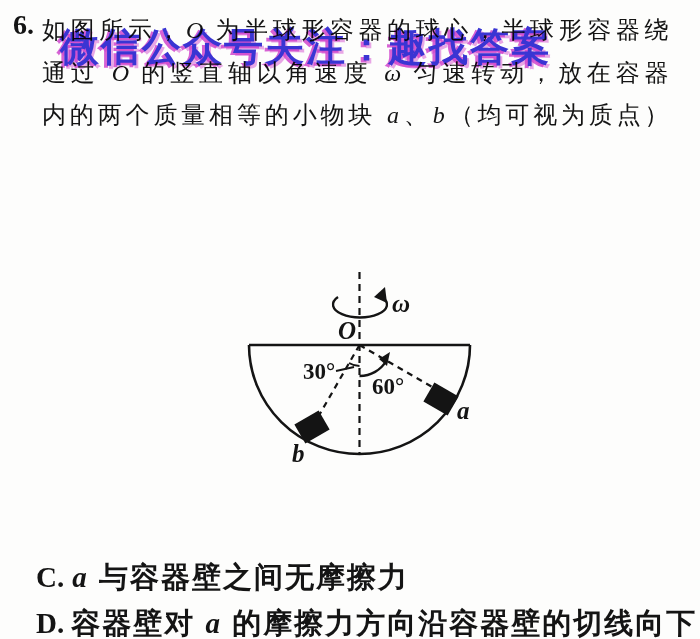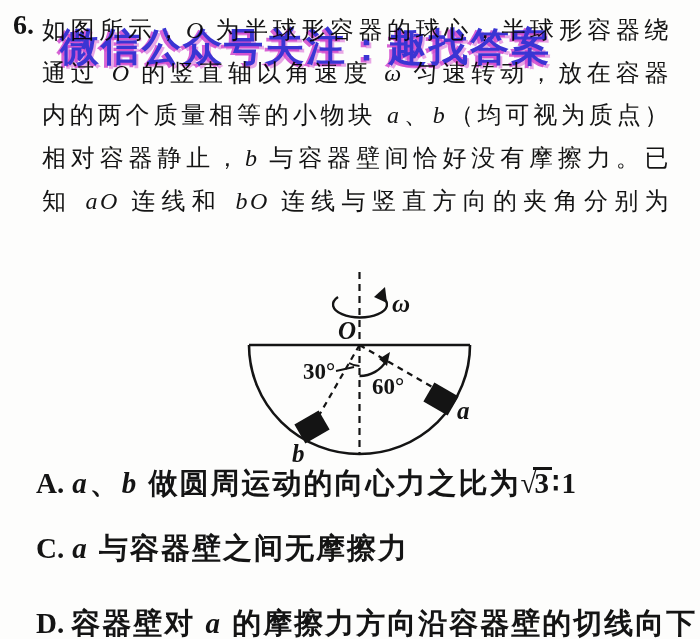--- a/index.html
+++ b/index.html
@@ -36,22 +36,20 @@
 </style>
 </head>
 <body>
 
 <div class="page">
 
   <div class="qnum">6.</div>
   <div class="qline" style="top:9px">如图所示，<i>O</i> 为半球形容器的球心，半球形容器绕</div>
   <div class="qline" style="top:94px">内的两个质量相等的小物块 <i>a</i>、<i>b</i>（均可视为质点）</div>
   <div class="qline" style="top:52px">通过 <i>O</i> 的竖直轴以角速度 <i>ω</i> 匀速转动，放在容器</div>
-  <div class="qline" style="top:137px">相对容器静止，<i>b</i> 与容器壁间恰好没有摩擦力。已</div>
-  <div class="qline" style="top:180px">知 <i>a</i><i>O</i> 连线和 <i>b</i><i>O</i> 连线与竖直方向的夹角分别为</div>
 
   <svg class="diagram" width="700" height="639" viewBox="0 0 700 639">
 
     <line x1="249" y1="345" x2="470" y2="345" stroke="#141414" stroke-width="2.6"></line>
 
     <path d="M249,345 A110.5,109 0 0 0 470,345" fill="none" stroke="#141414" stroke-width="2.6"></path>
 
     <line x1="359.5" y1="272" x2="359.5" y2="454" stroke="#141414" stroke-width="2.2" stroke-dasharray="7 5"></line>
 
     <line x1="359.5" y1="345" x2="306" y2="438" stroke="#141414" stroke-width="2.2" stroke-dasharray="6 5"></line>
@@ -71,24 +69,21 @@
     <rect x="298" y="416" width="28" height="22" fill="#141414" transform="rotate(-30 312 427)"></rect>
 
     <text x="356" y="339" text-anchor="end" class="dlabel-math">O</text>
     <text x="392" y="312" class="dlabel-math">ω</text>
     <text x="303" y="379" class="dlabel-deg">30°</text>
     <text x="372" y="394" class="dlabel-deg">60°</text>
     <text x="457" y="419" class="dlabel-math">a</text>
     <text x="292" y="462" class="dlabel-math">b</text>
   </svg>
 
-  <div class="opt" style="top:464px">
-    <span class="lab">A.</span><span><i>a</i>、<i>b</i> 做圆周运动的向心力之比为<span class="sqrt">√<span class="ovl">3</span></span>∶1</span>
-  </div>
-  <div class="opt" style="top:529px">
+  <div class="opt" style="top:558px">
     <span class="lab">C.</span><span><i>a</i> 与容器壁之间无摩擦力</span>
   </div>
   <div class="opt" style="top:604px">
     <span class="lab">D.</span><span>容器壁对 <i>a</i> 的摩擦力方向沿容器壁的切线向下</span>
   </div>
 
   <div class="watermark">微信公众号关注：趣找答案</div>
 </div>
 
 </body></html>

